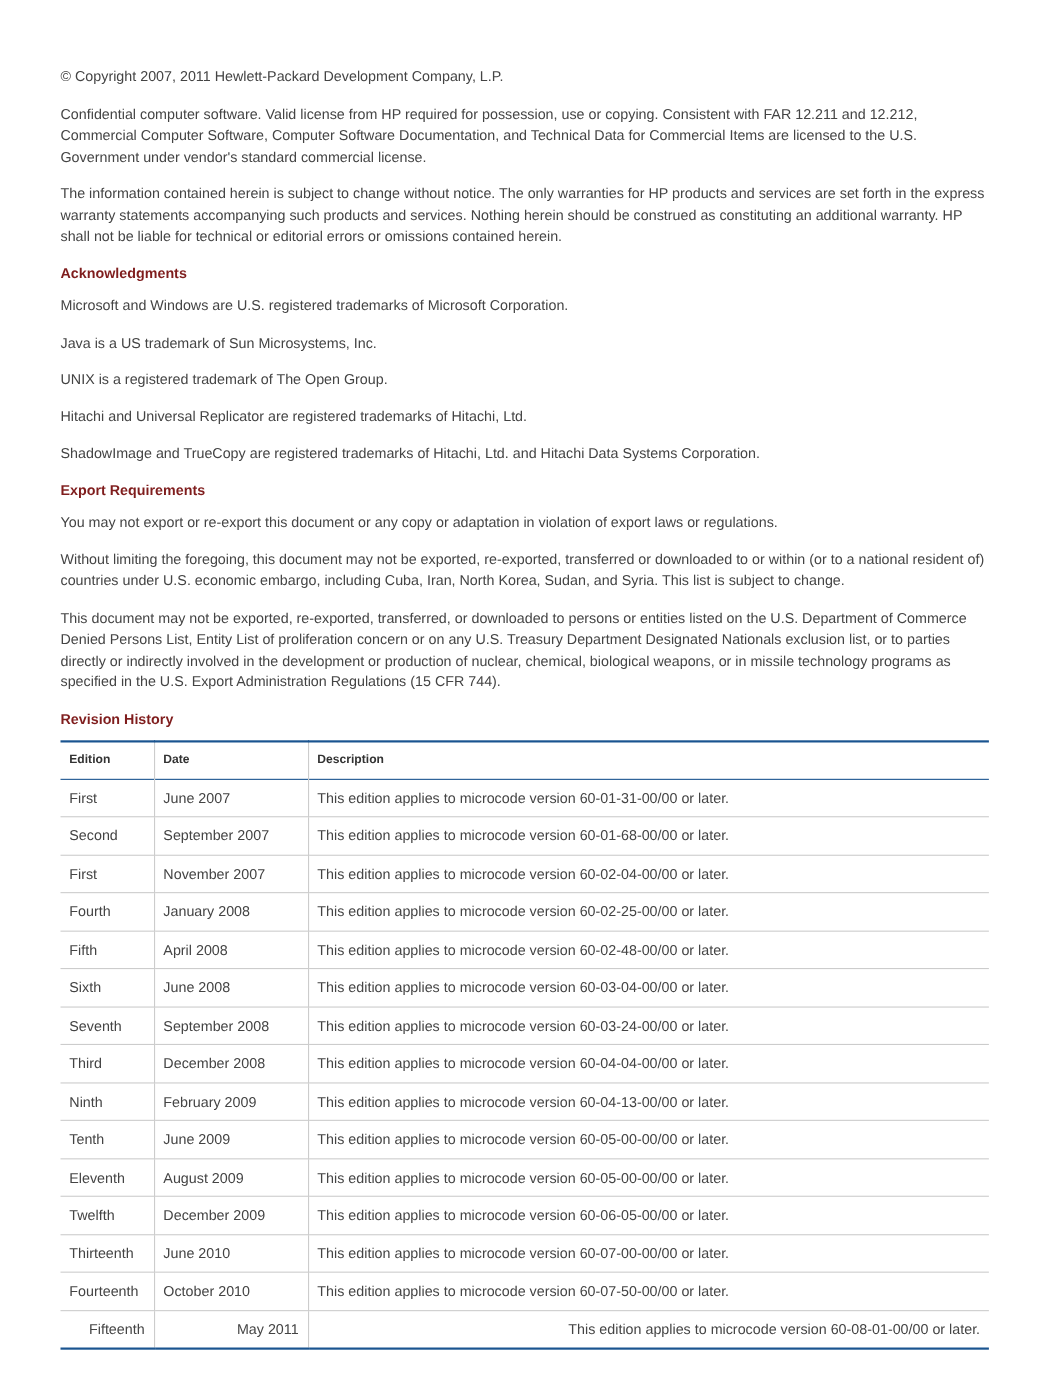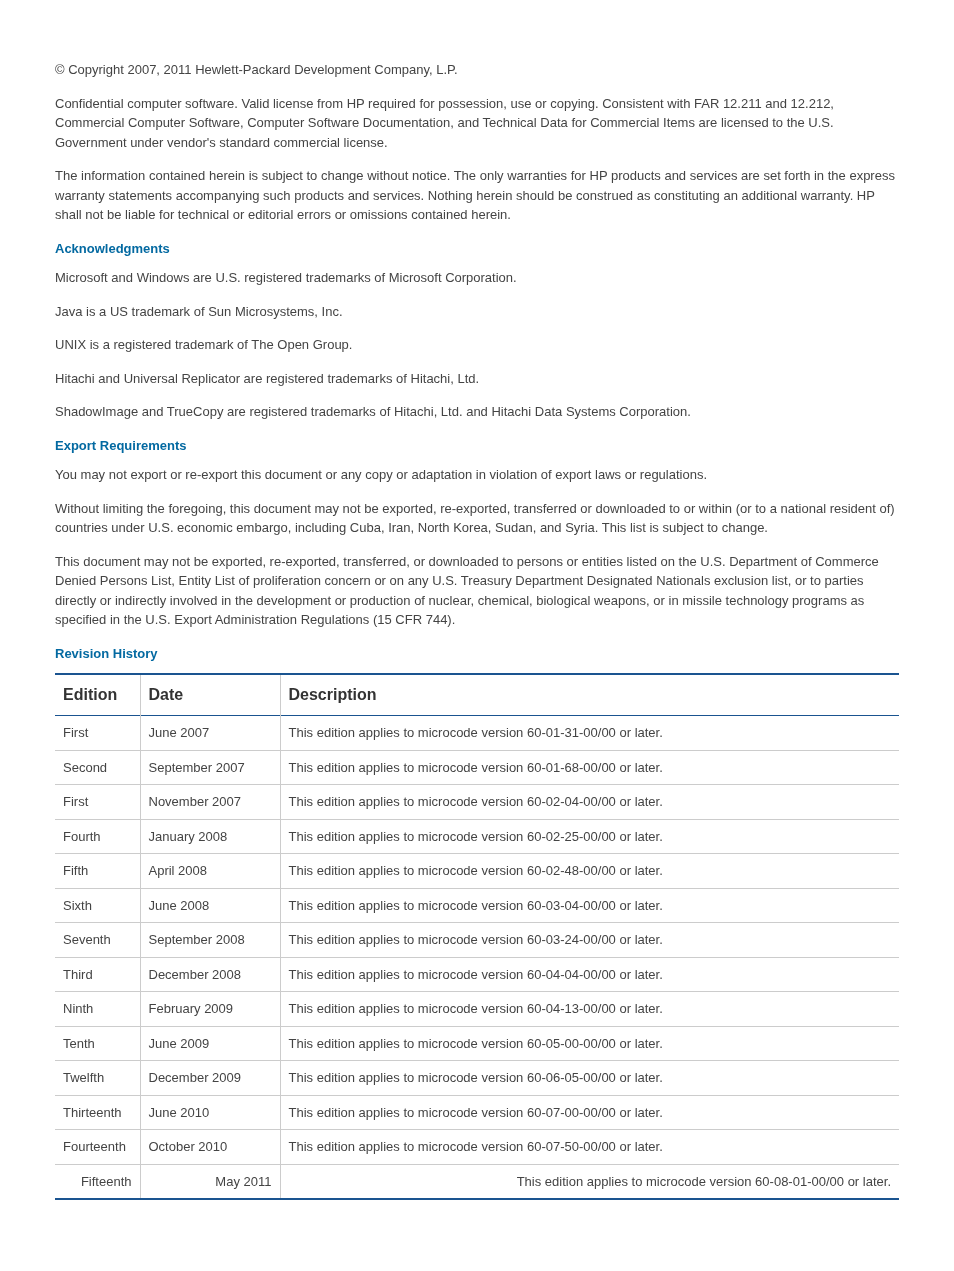--- a/index.html
+++ b/index.html
@@ -15,40 +15,40 @@
       padding: 60px 55px;
       line-height: 1.5;
       max-width: 954px;
     }
     p {
       margin-bottom: 14px;
       color: #444;
     }
     .heading {
       font-weight: bold;
-      color: #0369a1;
+      color: #7f1d1d;
       margin-top: 4px;
       margin-bottom: 10px;
       font-size: 13px;
     }
     table {
       width: 100%;
       border-collapse: collapse;
       margin-top: 4px;
     }
     thead tr {
       border-top: 2px solid #1a5490;
       border-bottom: 1px solid #1a5490;
     }
     th {
       text-align: left;
       font-weight: bold;
       padding: 8px 8px;
       color: #333;
-      font-size: 16px;
+      font-size: 11px;
     }
     td {
       padding: 7px 8px;
       border-bottom: 1px solid #ccc;
       color: #444;
       font-size: 13px;
     }
     th:nth-child(1), td:nth-child(1) {
       width: 85px;
       border-right: 1px solid #ccc;
@@ -141,20 +141,25 @@
         <td>Ninth</td>
         <td>February 2009</td>
         <td>This edition applies to microcode version 60-04-13-00/00 or later.</td>
       </tr>
       <tr>
         <td>Tenth</td>
         <td>June 2009</td>
         <td>This edition applies to microcode version 60-05-00-00/00 or later.</td>
       </tr>
       <tr>
+        <td>Eleventh</td>
+        <td>August 2009</td>
+        <td>This edition applies to microcode version 60-05-00-00/00 or later.</td>
+      </tr>
+      <tr>
         <td>Twelfth</td>
         <td>December 2009</td>
         <td>This edition applies to microcode version 60-06-05-00/00 or later.</td>
       </tr>
       <tr>
         <td>Thirteenth</td>
         <td>June 2010</td>
         <td>This edition applies to microcode version 60-07-00-00/00 or later.</td>
       </tr>
       <tr>

